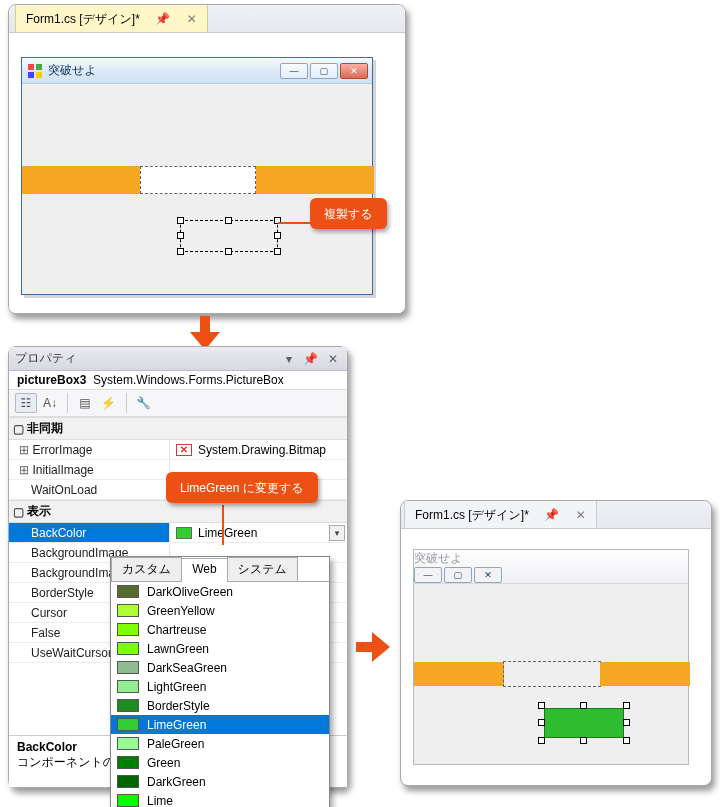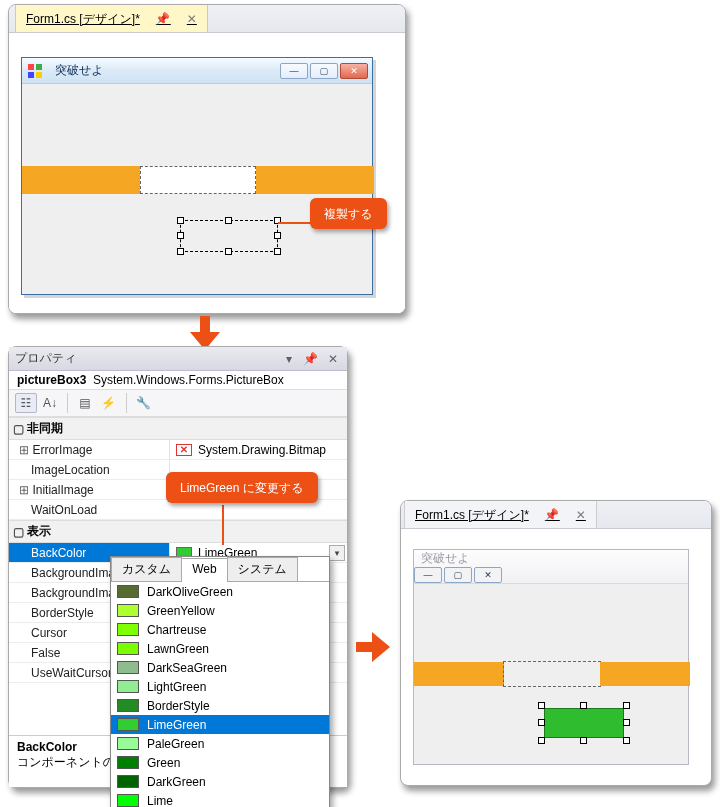--- a/index.html
+++ b/index.html
@@ -15,21 +15,20 @@
   }
 
   
   #p1 { left: 8px; top: 4px; width: 398px; height: 310px; }
   .doctabs {
     height: 28px;
     background: linear-gradient(#eef0f5, #e6e8ef);
     display: flex; align-items: flex-end;
     border-bottom: 1px solid #c9c9d2;
     padding-left: 6px;
-    text-decoration: underline;
   }
   .doctab {
     background: #fdf6b2;
     border: 1px solid #d4cf8a;
     border-bottom: none;
     padding: 4px 10px 3px;
     display: flex; gap: 10px; align-items: center;
   }
   .doctab.sel { background: #fff7c7; }
   .doctab .close { color:#7b7b7b; cursor:pointer; }
@@ -50,21 +49,21 @@
     display:flex; align-items:center; gap:6px;
     padding: 0 4px 0 6px;
   }
   .titlebar .appicon {
     width:14px;height:14px; background:
       linear-gradient(#f44,#f44) 0 0/6px 6px no-repeat,
       linear-gradient(#4a4,#4a4) 8px 0/6px 6px no-repeat,
       linear-gradient(#44f,#44f) 0 8px/6px 6px no-repeat,
       linear-gradient(#fc0,#fc0) 8px 8px/6px 6px no-repeat;
   }
-  .titlebar .ttext { color:#0a2d57; flex:1; white-space:nowrap; overflow:hidden;margin-left:7px; }
+  .titlebar .ttext { color:#0a2d57; flex:1; white-space:nowrap; overflow:hidden; }
   .winbtns { display:flex; gap:2px; }
   .winbtn {
     width:28px;height:16px;border:1px solid #8ba7c5;
     border-radius:2px;
     background: linear-gradient(#f8fbfe,#e3eefb);
     display:flex;align-items:center;justify-content:center;
     font-size:9px;color:#1c3a55;
   }
   .winbtn.close { background:linear-gradient(#f8b1a4,#e06850); border-color:#b04a34; color:#fff; }
 
@@ -254,24 +253,20 @@
       </div>
 
     <div class="prow">
       <div class="pn"><span style="margin-left:-12px;color:#666">⊞</span>&nbsp;<span>ErrorImage</span></div>
       <div class="pv">
           <span class="erricon">✕</span>
           <span>System.Drawing.Bitmap</span>
         </div>
     </div>
     <div class="prow">
-      <div class="pn">ImageLocation</div>
-        <div class="pv"></div>
-    </div>
-    <div class="prow">
       <div class="pn"><span style="margin-left:-12px;color:#666">⊞</span>&nbsp;<span>InitialImage</span></div>
         <div class="pv"></div>
     </div>
     <div class="prow">
       <div class="pn">WaitOnLoad</div>
     </div>
 
     <div class="catrow">
         <span class="exp">▢</span>
         <span>表示</span>

